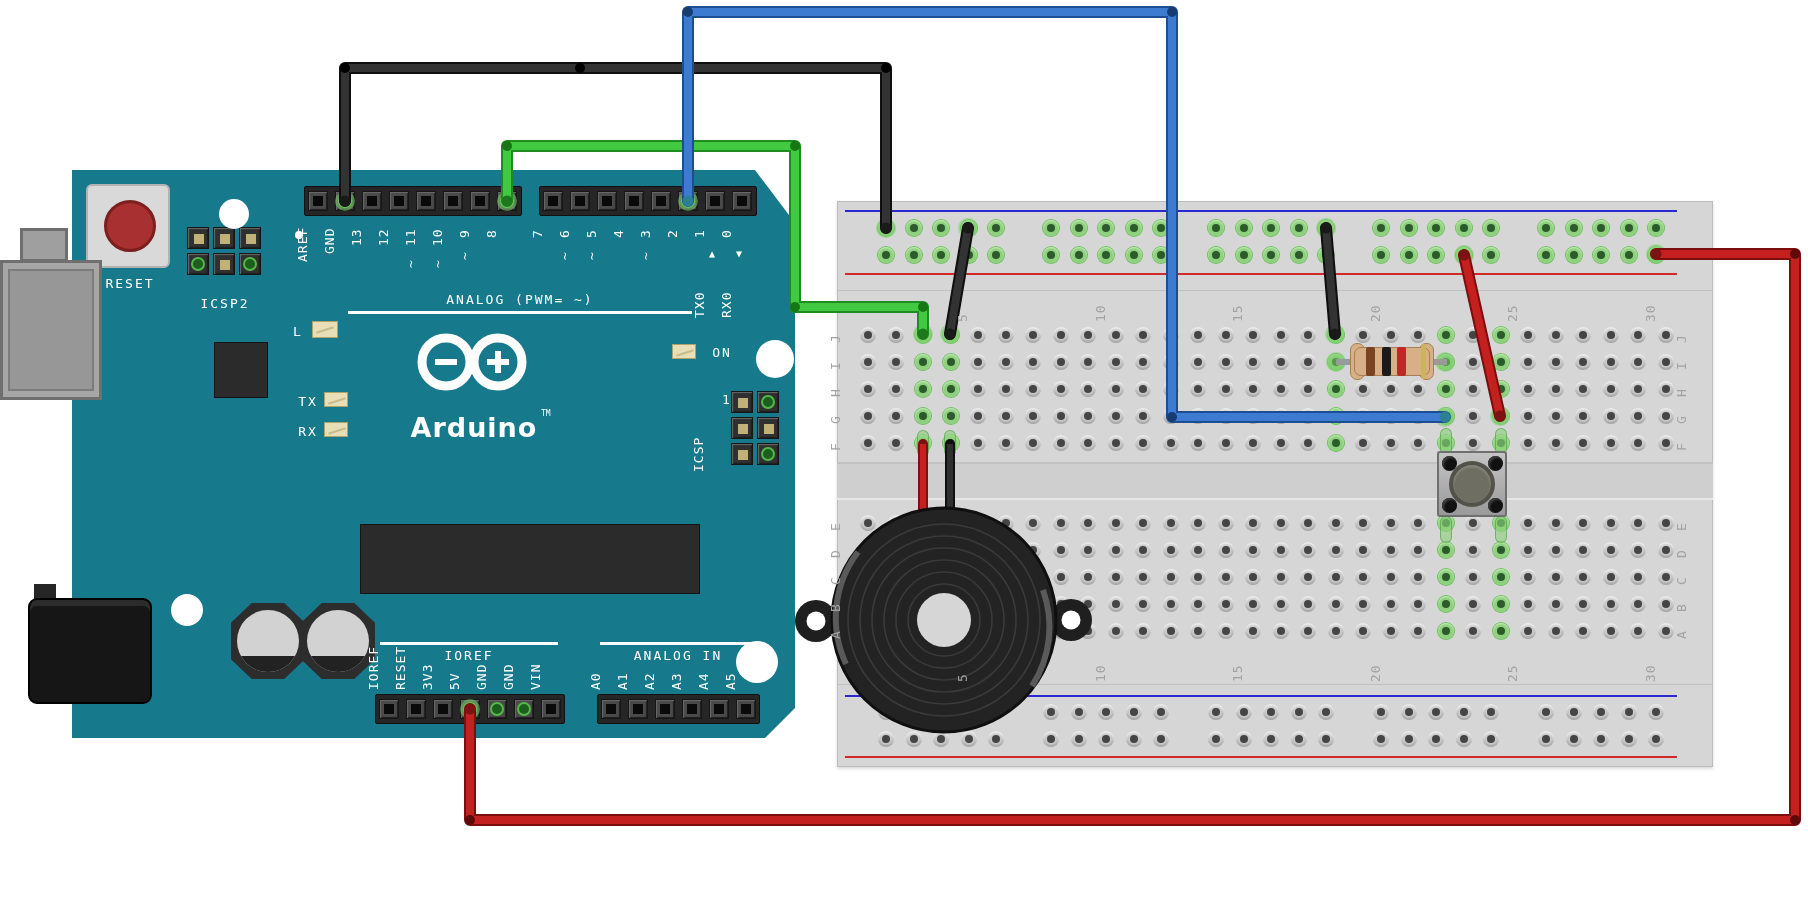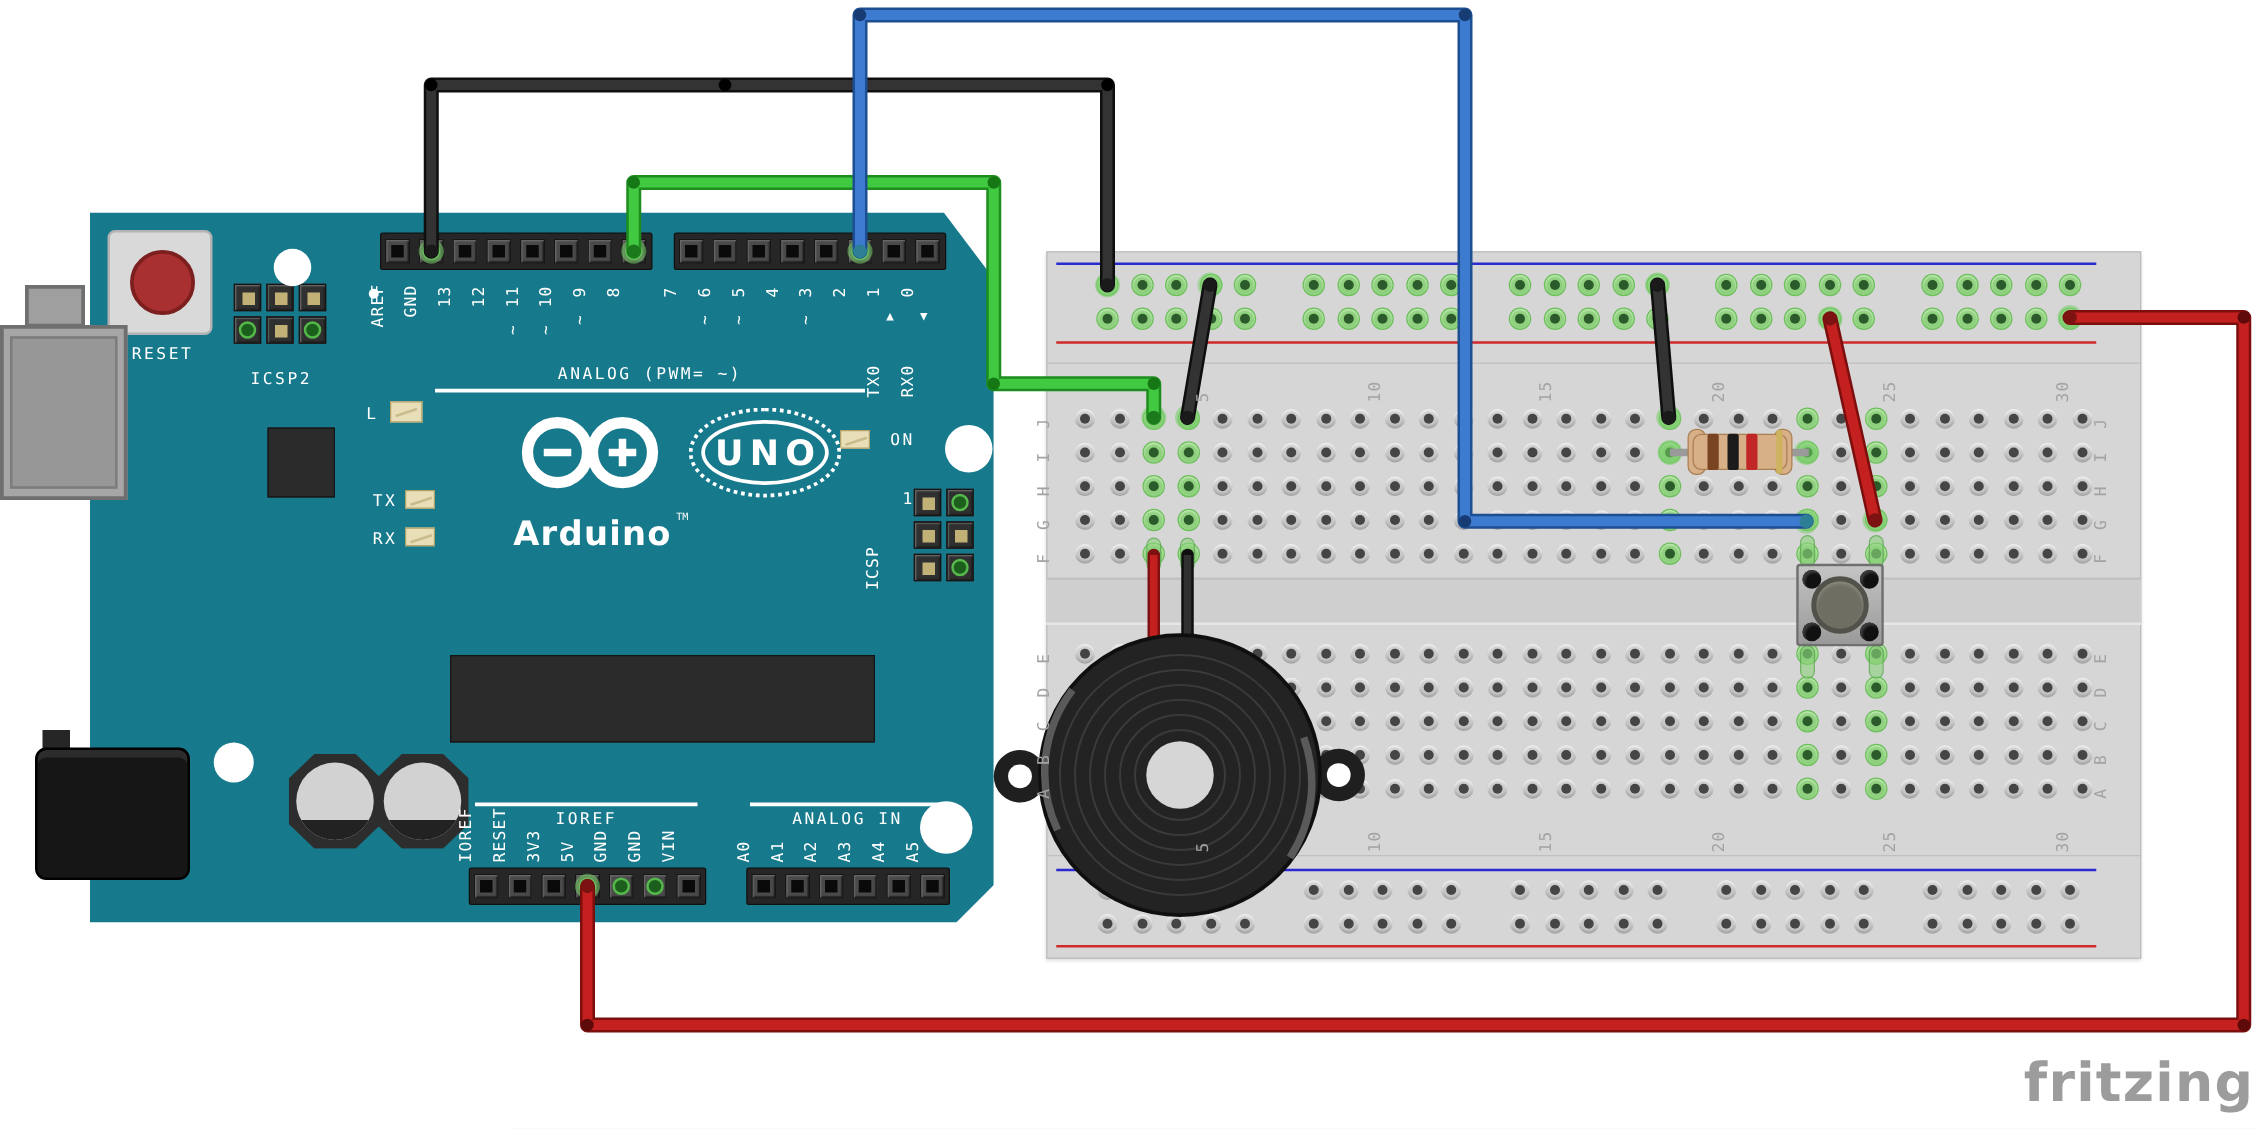--- a/index.html
+++ b/index.html
@@ -139,25 +139,20 @@
 
   <svg id="logo-svg" width="128" height="64">
     <circle cx="36" cy="32" r="24" fill="none" stroke="#ffffff" stroke-width="9"></circle>
     <circle cx="88" cy="32" r="24" fill="none" stroke="#ffffff" stroke-width="9"></circle>
     <rect x="25" y="29" width="22" height="6" fill="#ffffff"></rect>
     <rect x="77" y="29" width="22" height="6" fill="#ffffff"></rect>
     <rect x="85" y="21" width="6" height="22" fill="#ffffff"></rect>
   </svg>
   <div id="arduino-text">Arduino</div>
   <div id="tm">TM</div>
-  <div id="uno-outer">
-    <div id="uno-inner">
-        <span>UNO</span>
-      </div>
-  </div>
 
   <div class="cap-label" style="left:727px;top:392px;">1</div>
   <div class="rot" style="left:706px;top:457px;color:#fff;">ICSP</div>
   <div class="cap-label" style="left:225px;top:296px;">ICSP2</div>
 
   <div id="bb"></div>
   <div id="ravine"></div>
 
   <div id="stem-layer" class="abs">
       <div class="stem" style="left: 917px; top: 430px; width: 12px; height: 27px;"></div>
@@ -269,21 +264,20 @@
       </svg>
     </div>
 
   <div id="btn-body"></div>
   <div class="btn-leg" style="left:1442px;top:456px;"></div>
   <div class="btn-leg" style="left:1488px;top:456px;"></div>
   <div class="btn-leg" style="left:1442px;top:498px;"></div>
   <div class="btn-leg" style="left:1488px;top:498px;"></div>
   <div id="btn-cap"></div>
 
-  <div id="watermark">fritzing</div>
 <div class="hdr" style="left: 304px; top: 186px; width: 218px;"></div>
     <div class="hdr" style="left: 539px; top: 186px; width: 218px;"></div>
     <div class="hdr" style="left: 375px; top: 694px; width: 190px;"></div>
     <div class="hdr" style="left: 597px; top: 694px; width: 163px;"></div>
     <div class="pin" style="left: 308px; top: 191px;">
       <i></i>
     </div>
     <div class="rot" style="left: 310px; top: 247px; color: rgb(255, 255, 255);">AREF</div>
     <div class="pin" style="left: 335px; top: 191px;">
       <div class="gc"></div>

